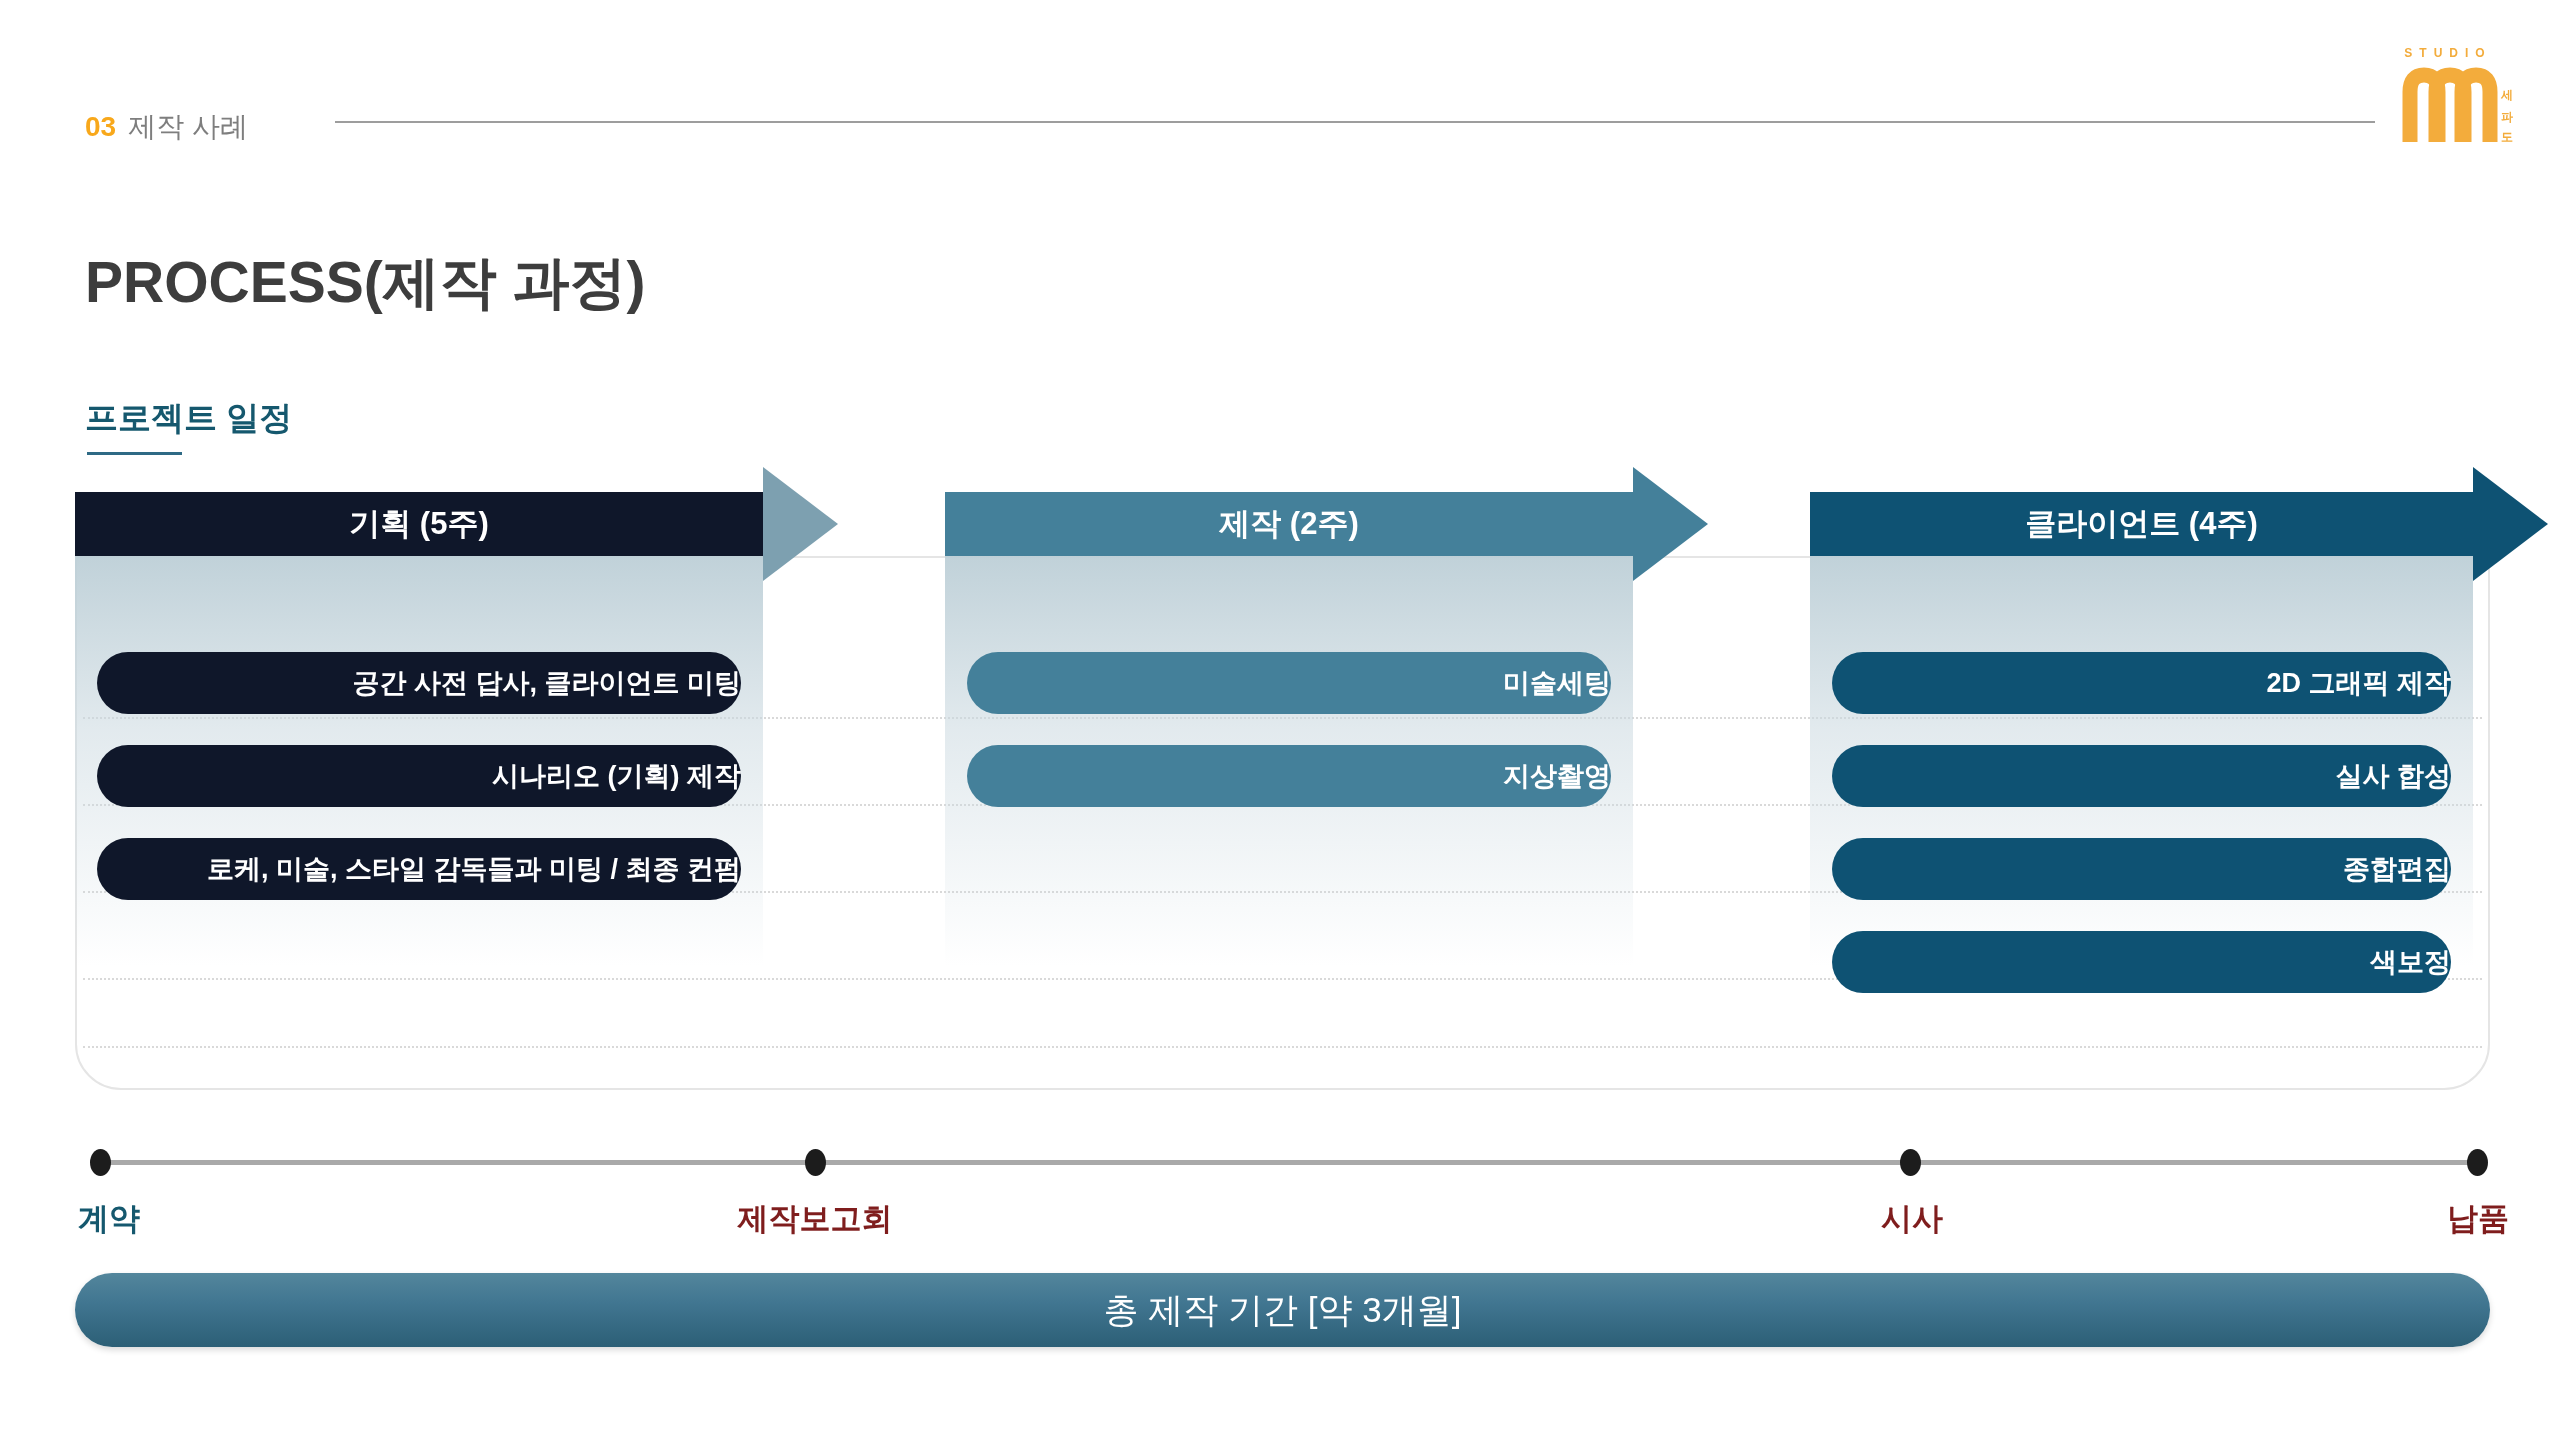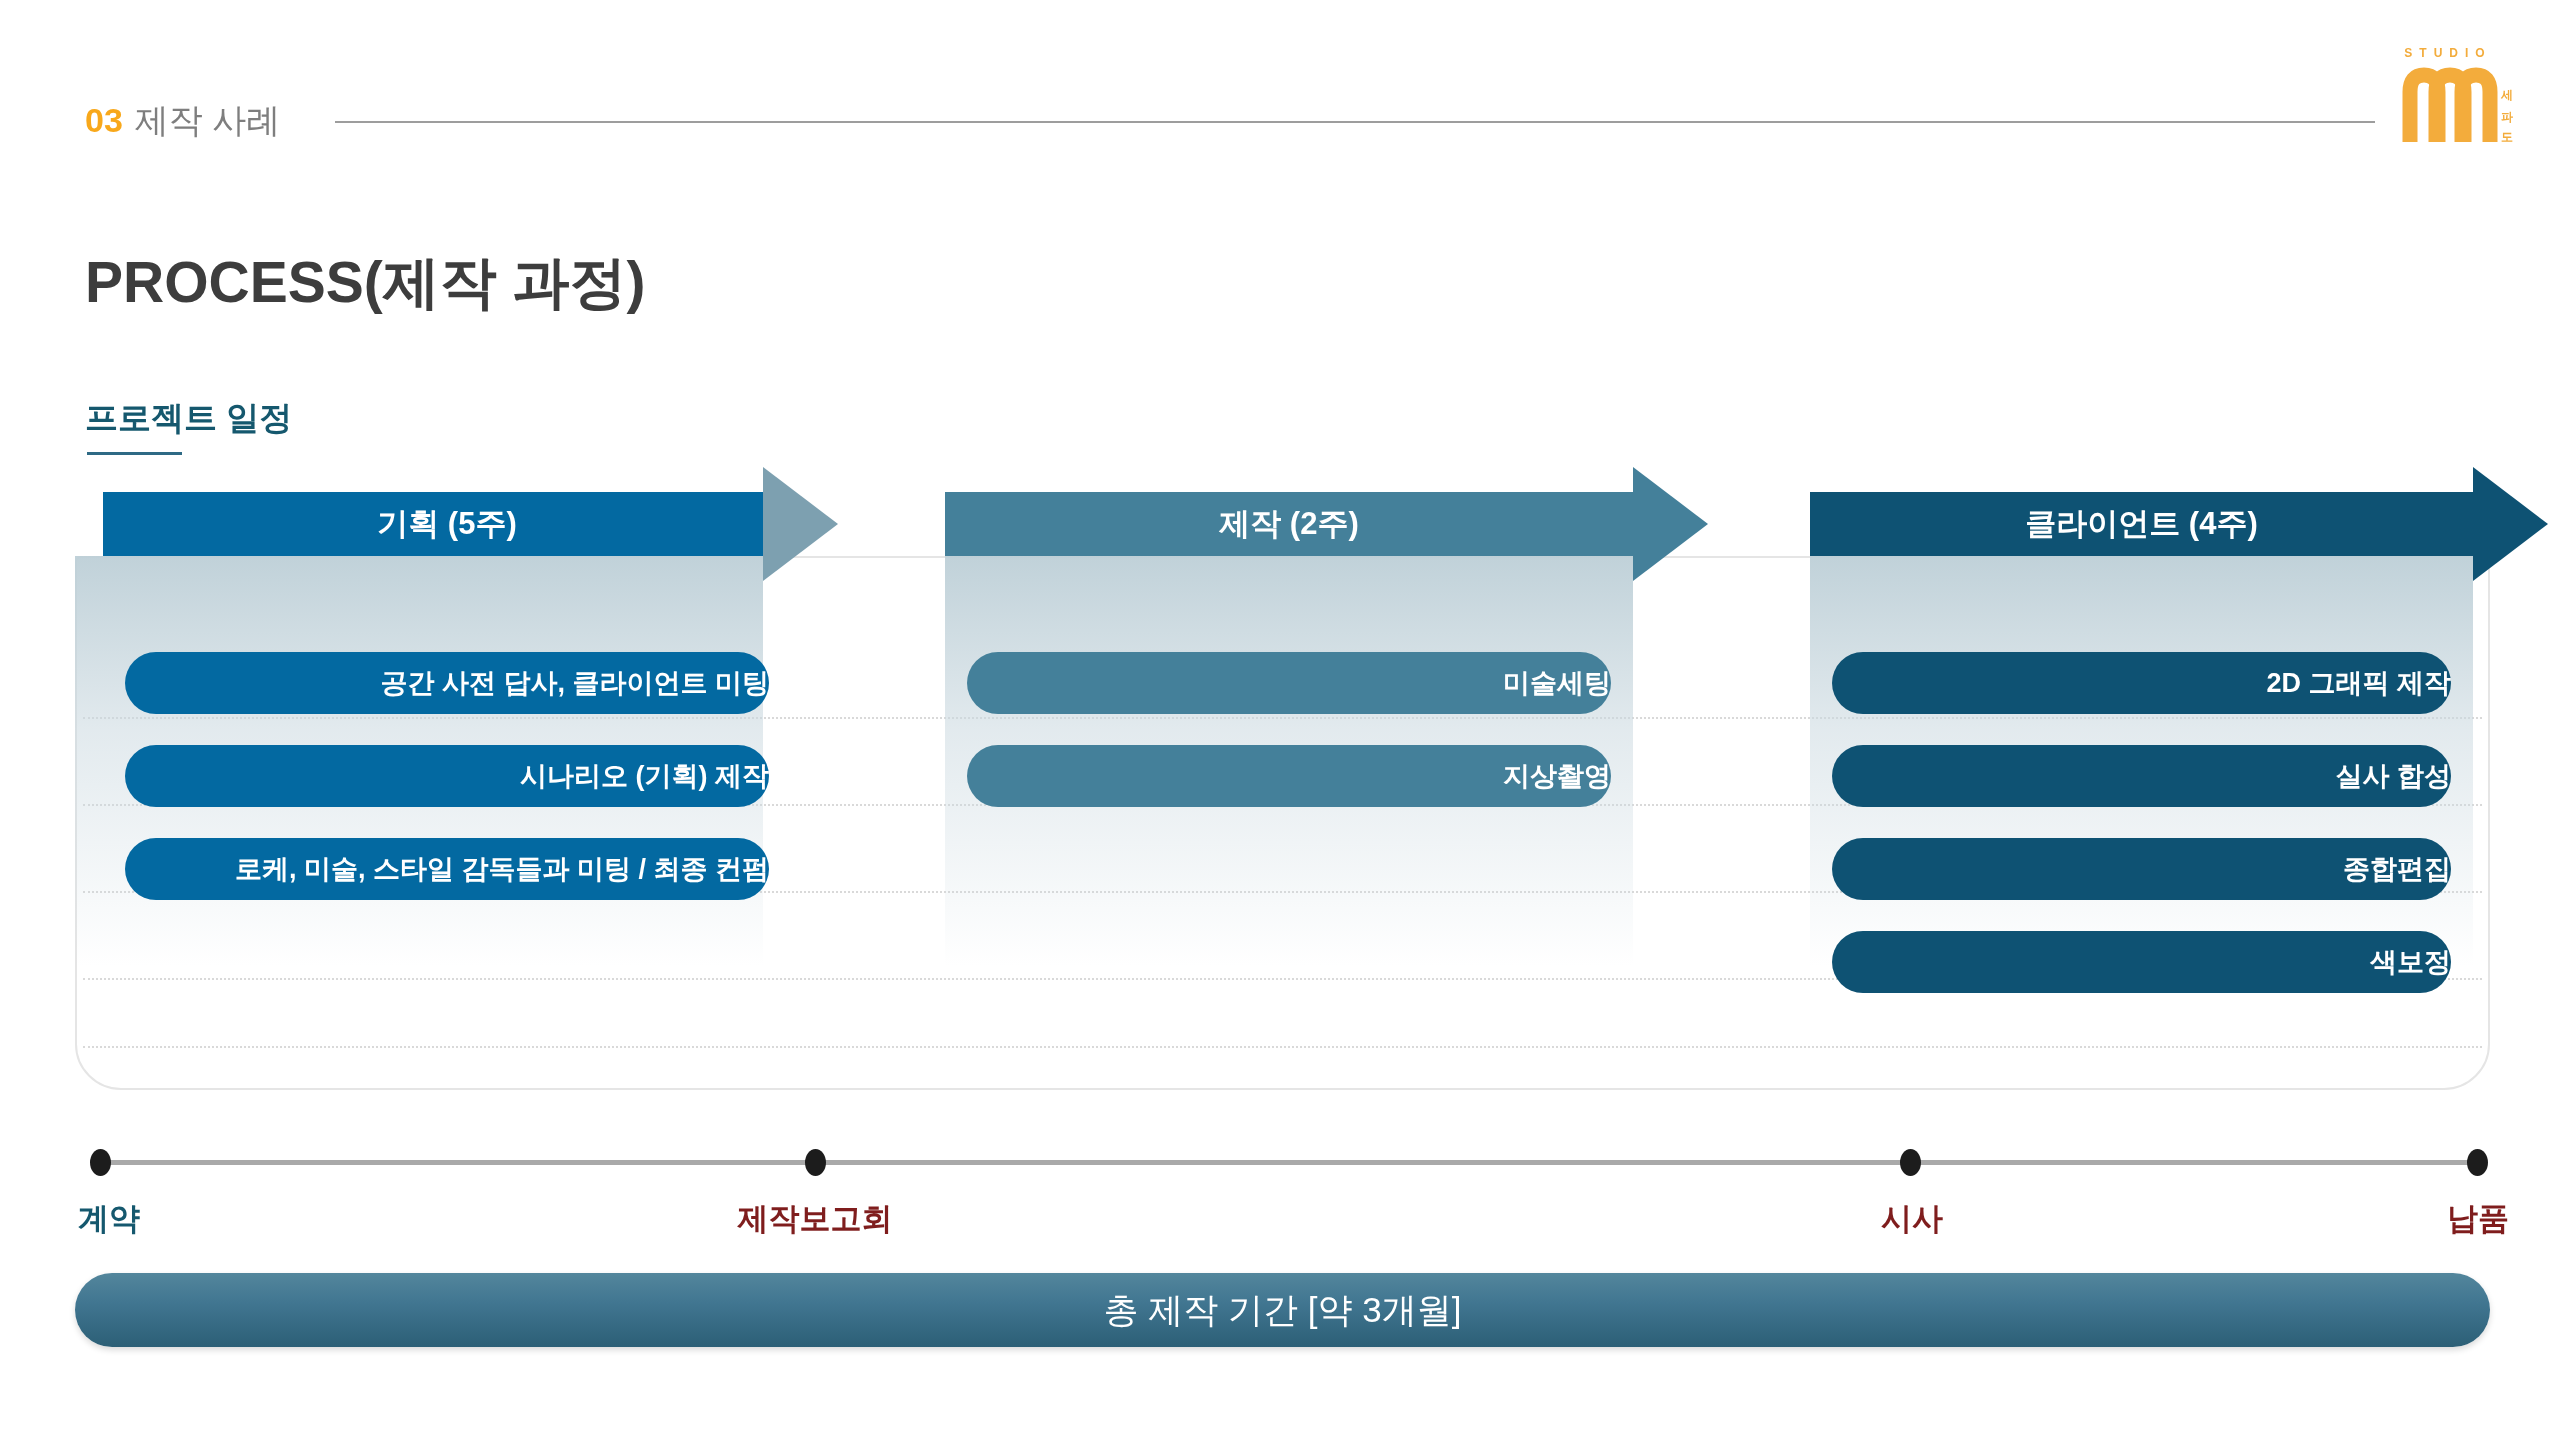--- a/index.html
+++ b/index.html
@@ -1,21 +1,21 @@
 <!DOCTYPE html>
 <html><head>
 <meta charset="utf-8">
 <style>
   html,body{margin:0;padding:0;background:#ffffff;}
   .stage{
     position:relative;width:2560px;height:1440px;background:#ffffff;overflow:hidden;
     font-family:"Liberation Sans","DejaVu Sans",sans-serif;
   }
   
-  .hdr{position:absolute;left:85px;top:98px;font-size:34px;font-weight:bold;white-space:nowrap;}
+  .hdr{position:absolute;left:85px;top:108px;font-size:28px;font-weight:bold;white-space:nowrap;}
   .hdr-num{color:#F8A81B;}
   .hdr-title{color:#7E7E7E;font-weight:normal;margin-left:12px;}
   .hdr-line{position:absolute;left:335px;top:121px;width:2040px;height:2px;background:#9D9D9D;}
   .logo{position:absolute;left:2398px;top:38px;width:140px;height:125px;color:#F3AC3C;}
   .logo-studio{position:absolute;left:2px;top:8px;width:96px;text-align:center;font-size:12px;font-weight:bold;letter-spacing:7px;color:#F3AC3C;}
   .logo-m{position:absolute;left:0px;top:26px;}
   .logo-kr{position:absolute;left:100px;top:42px;writing-mode:vertical-rl;font-size:12px;font-weight:bold;letter-spacing:10px;color:#F3AC3C;}
   
   .title{position:absolute;left:85px;top:245px;margin:0;font-size:57px;font-weight:bold;color:#3D3D3D;letter-spacing:0px;}
   .subtitle{position:absolute;left:85px;top:396px;font-size:33px;font-weight:bold;color:#15586E;}
@@ -24,21 +24,21 @@
   .board{position:absolute;left:75px;top:556px;width:2415px;height:534px;
     border:2px solid #E5E5E5;border-radius:6px 6px 46px 46px;background:#ffffff;z-index:1;box-sizing:border-box;}
   .dotline{position:absolute;left:6px;right:6px;border-top:2px dotted #D9D9D9;z-index:3;}
   
   .colgrad{position:absolute;top:556px;height:500px;z-index:2;
     background:linear-gradient(180deg, rgba(189,207,215,0.95) 0%, rgba(203,217,224,0.55) 35%, rgba(255,255,255,0) 82%);}
   .arrow-body{position:absolute;top:492px;height:64px;z-index:4;display:flex;align-items:center;justify-content:center;}
   .arrow-label{color:#ffffff;font-size:31px;font-weight:bold;white-space:nowrap;}
   .arrow-head{position:absolute;top:467px;width:0;height:0;z-index:4;
     border-top:57px solid transparent;border-bottom:57px solid transparent;}
-  .c1{background:#0369a1;margin-left:28px;}  .c1h{border-left:75px solid #7DA0B0;}
+  .c1{background:#0f172a;}  .c1h{border-left:75px solid #7DA0B0;}
   .c2{background:#44809A;}  .c2h{border-left:75px solid #44809A;}
   .c3{background:#0E5273;}  .c3h{border-left:75px solid #0E5273;}
   
   .pill{position:absolute;height:62px;border-radius:32px;z-index:5;
     display:flex;align-items:center;justify-content:flex-end;
     color:#ffffff;font-size:27px;font-weight:bold;white-space:nowrap;}
   
   .tl-line{position:absolute;left:100px;top:1160px;width:2385px;height:5px;background:#A9A9A9;z-index:1;}
   .tl-dot{position:absolute;width:21px;height:27px;border-radius:50%;background:#1C1C1C;top:1149px;z-index:2;}
   .tl-label{position:absolute;top:1198px;font-size:31px;font-weight:bold;color:#7f1d1d;white-space:nowrap;transform:translateX(-50%);}

